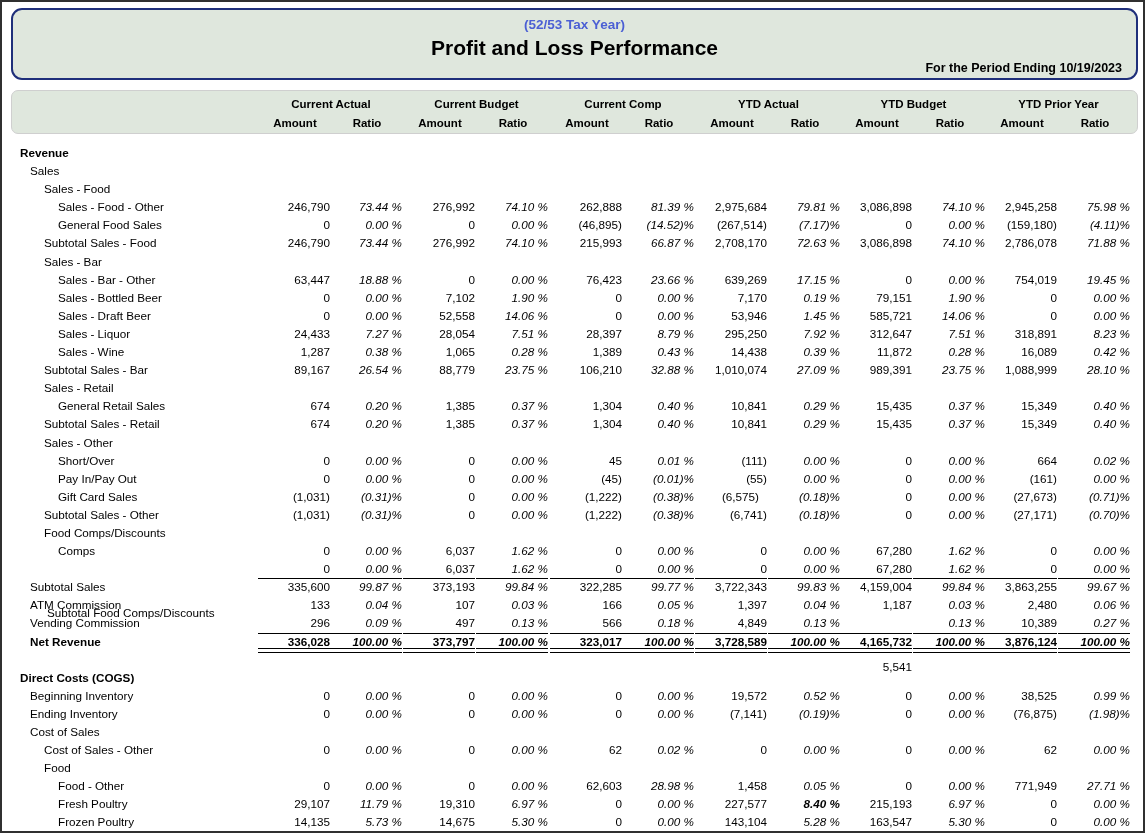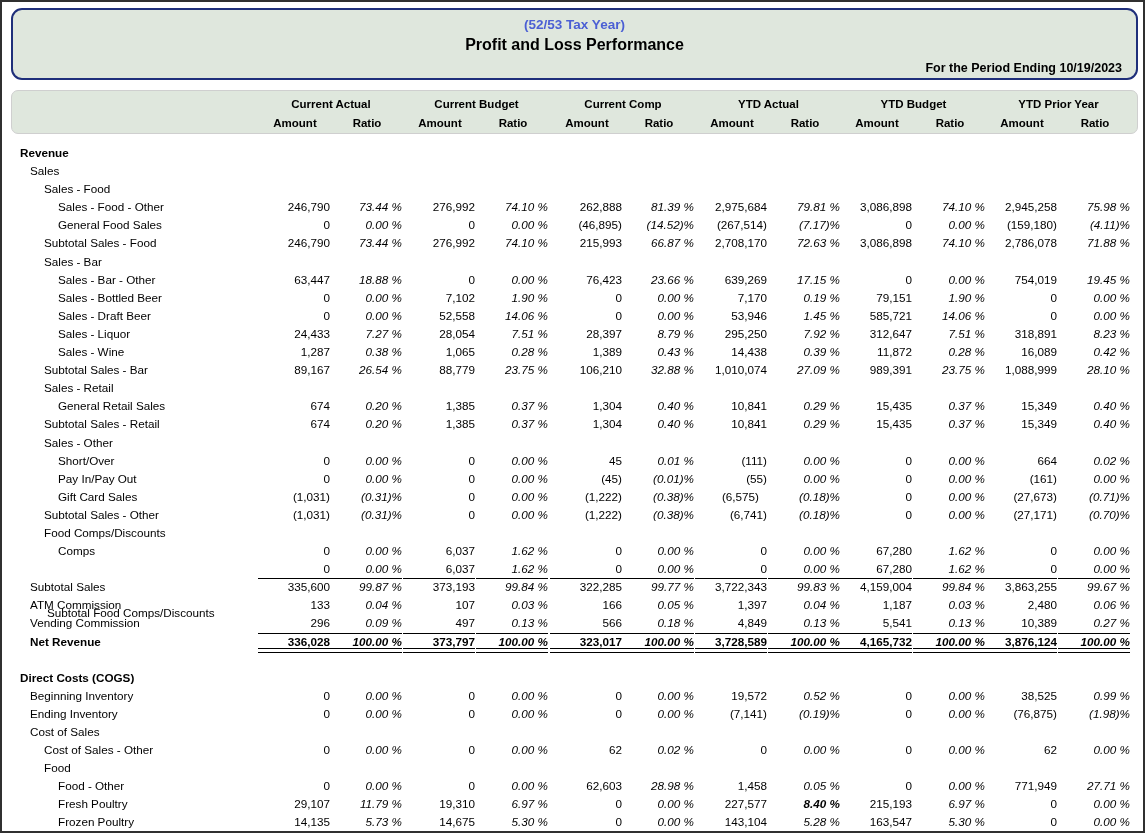--- a/index.html
+++ b/index.html
@@ -41,21 +41,21 @@
     text-align: center;
     font-size: 13.5px;
     font-weight: bold;
     color: #4b5fd4;
   }
   #title-line-main {
     position: absolute;
     left: 0; right: 0;
     top: 26px;
     text-align: center;
-    font-size: 16px;
+    font-size: 21px;
     font-weight: bold;
     color: #000;
   }
   #title-line-sub {
     position: absolute;
     left: 0; right: 0;
     top: 49px;
     text-align: center;
     font-size: 13.5px;
     font-weight: bold;
@@ -491,21 +491,21 @@
       <div class="row">
         <div class="lbl" style="left: 28px;">Vending Commission</div>
         <div class="cell" style="left: 256px; width: 72px;">296</div>
         <div class="cell ratio" style="left: 328px; width: 72px;">0.09 %</div>
         <div class="cell" style="left: 401px; width: 72px;">497</div>
         <div class="cell ratio" style="left: 474px; width: 72px;">0.13 %</div>
         <div class="cell" style="left: 548px; width: 72px;">566</div>
         <div class="cell ratio" style="left: 620px; width: 72px;">0.18 %</div>
         <div class="cell" style="left: 693px; width: 72px;">4,849</div>
         <div class="cell ratio" style="left: 766px; width: 72px;">0.13 %</div>
-        <div class="cell" style="left: 838px; width: 72px;">5,541</div>
+        <div class="cell" style="left: 838px; width: 72px; margin-top: 44px;">5,541</div>
         <div class="cell ratio" style="left: 911px; width: 72px;">0.13 %</div>
         <div class="cell" style="left: 983px; width: 72px;">10,389</div>
         <div class="cell ratio" style="left: 1056px; width: 72px;">0.27 %</div>
       </div>
       <div class="row">
         <div class="lbl bold" style="left: 28px;">Net Revenue</div>
         <div class="cell bold rule-top rule-dbl" style="left: 256px; width: 72px;">336,028</div>
         <div class="cell ratio bold rule-top rule-dbl" style="left: 328px; width: 72px;">100.00 %</div>
         <div class="cell bold rule-top rule-dbl" style="left: 401px; width: 72px;">373,797</div>
         <div class="cell ratio bold rule-top rule-dbl" style="left: 474px; width: 72px;">100.00 %</div>

